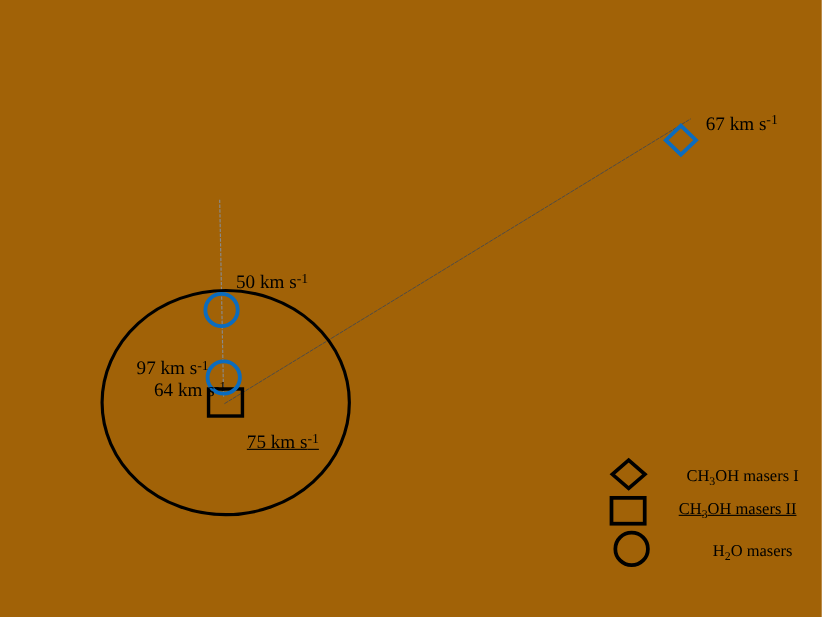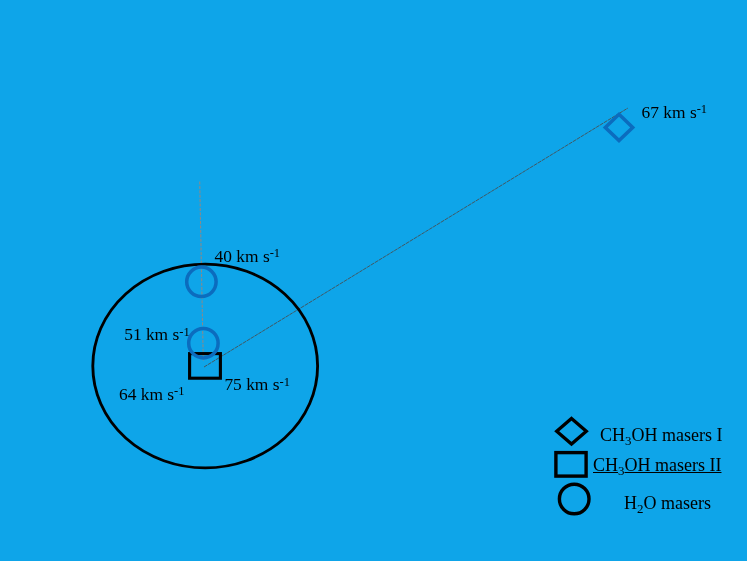--- a/index.html
+++ b/index.html
@@ -1,22 +1,22 @@
 <!DOCTYPE html>
 <html><head>
 <meta charset="utf-8">
 <title>Maser distribution diagram</title>
 <style>
   html,body{margin:0;padding:0;background:#ffffff;}
   body{width:747px;height:561px;overflow:hidden;font-family:"Liberation Serif",serif;}
-  #stage{position:relative;width:747px;height:561px;background:#0ea5e9;}
+  #stage{position:relative;width:747px;height:561px;background:#a16207;}
   #fig{position:absolute;left:0;top:0;}
   .lbl{position:absolute;font-family:"Liberation Serif",serif;color:#000;white-space:nowrap;line-height:1;}
   .vlbl{font-size:17.4px;}
-  .leg{font-size:18px;}
+  .leg{font-size:15px;margin-left:24px;}
   sup{font-size:0.72em;line-height:0;vertical-align:baseline;position:relative;top:-0.36em;}
   sub{font-size:0.72em;line-height:0;vertical-align:baseline;position:relative;top:0.34em;}
 </style>
 </head>
 <body>
 
 <div id="stage">
   <svg id="fig" width="747" height="561" viewBox="0 0 747 561">
 
     <line x1="199.7" y1="181.5" x2="203.3" y2="361.2" stroke="#8a8a8a" stroke-width="1.05" stroke-dasharray="3.1 1.3"></line>
@@ -31,29 +31,29 @@
 
     <path d="M 571.5 418.4 L 586.3 431.2 L 571.5 444.0 L 556.7 431.2 Z" fill="none" stroke="#000000" stroke-width="3.3" stroke-linejoin="miter"></path>
     <rect x="555.9" y="452.6" width="30.2" height="23.5" fill="none" stroke="#000000" stroke-width="3.4"></rect>
     <circle cx="574.2" cy="499.0" r="14.8" fill="none" stroke="#000000" stroke-width="3.4"></circle>
   </svg>
 
   <div class="lbl vlbl" style="left:641.6px;top:103.5px;">
     <span>67 km s</span><sup>-1</sup>
   </div>
   <div class="lbl vlbl" style="left:214.6px;top:247.5px;">
-    <span>40 km s</span><sup>-1</sup>
+    <span>50 km s</span><sup>-1</sup>
   </div>
   <div class="lbl vlbl" style="left:124.2px;top:326.3px;">
-    <span>51 km s</span><sup>-1</sup>
+    <span>97 km s</span><sup>-1</sup>
   </div>
-  <div class="lbl vlbl" style="left:119px;top:345.7px;margin-top:40px;">
+  <div class="lbl vlbl" style="left:140px;top:345.7px;">
     <span>64 km s</span><sup>-1</sup>
   </div>
-  <div class="lbl vlbl" style="left:224.4px;top:376.0px;">
+  <div class="lbl vlbl" style="left:224.4px;top:393px;text-decoration:underline;">
     <span>75 km s</span><sup>-1</sup>
   </div>
 
   <div class="lbl leg" style="left:600px;top:426px;">
     <span>CH</span><sub>3</sub><span>OH masers I</span>
   </div>
   <div class="lbl leg" style="left:593px;top:456px;text-decoration:underline;">
     <span>CH</span><sub>3</sub><span>OH masers II</span>
   </div>
   <div class="lbl leg" style="left:624px;top:494px;">

